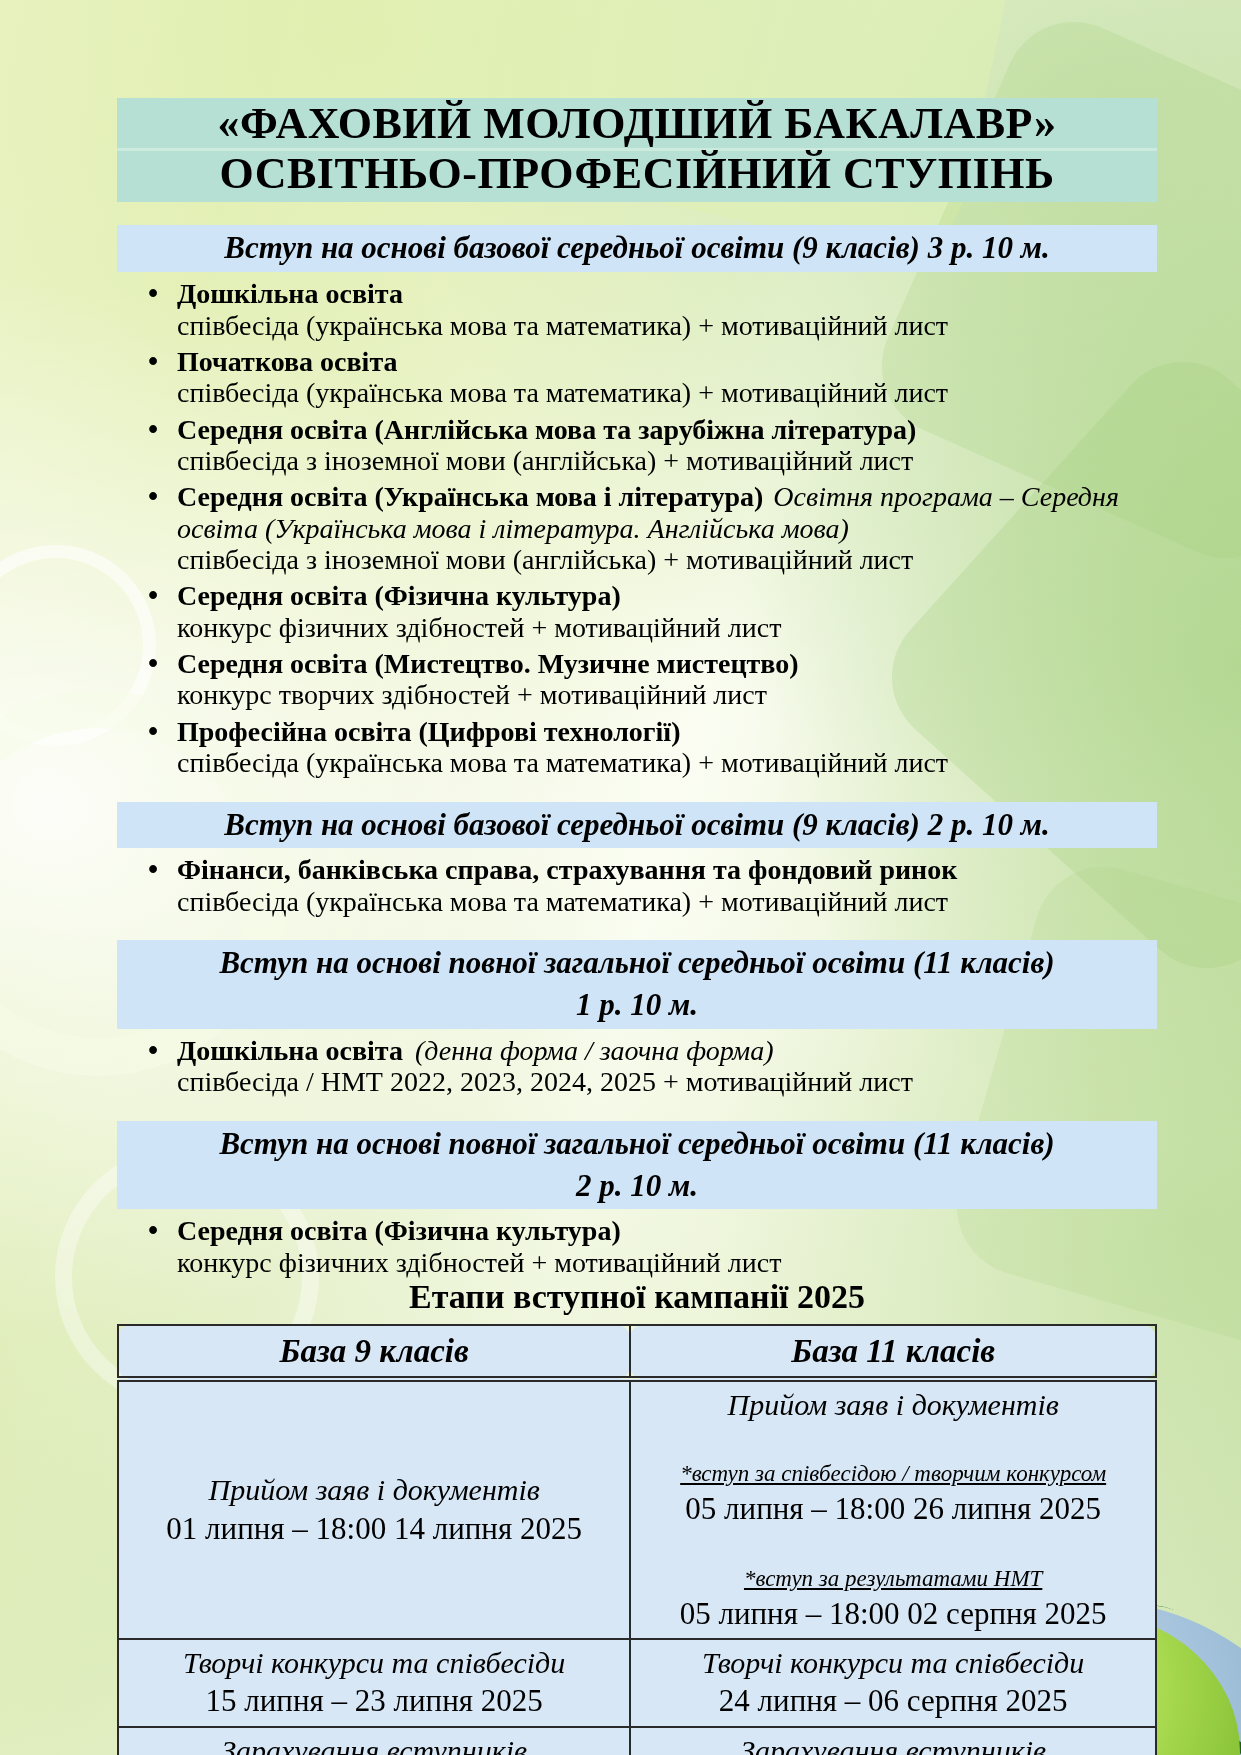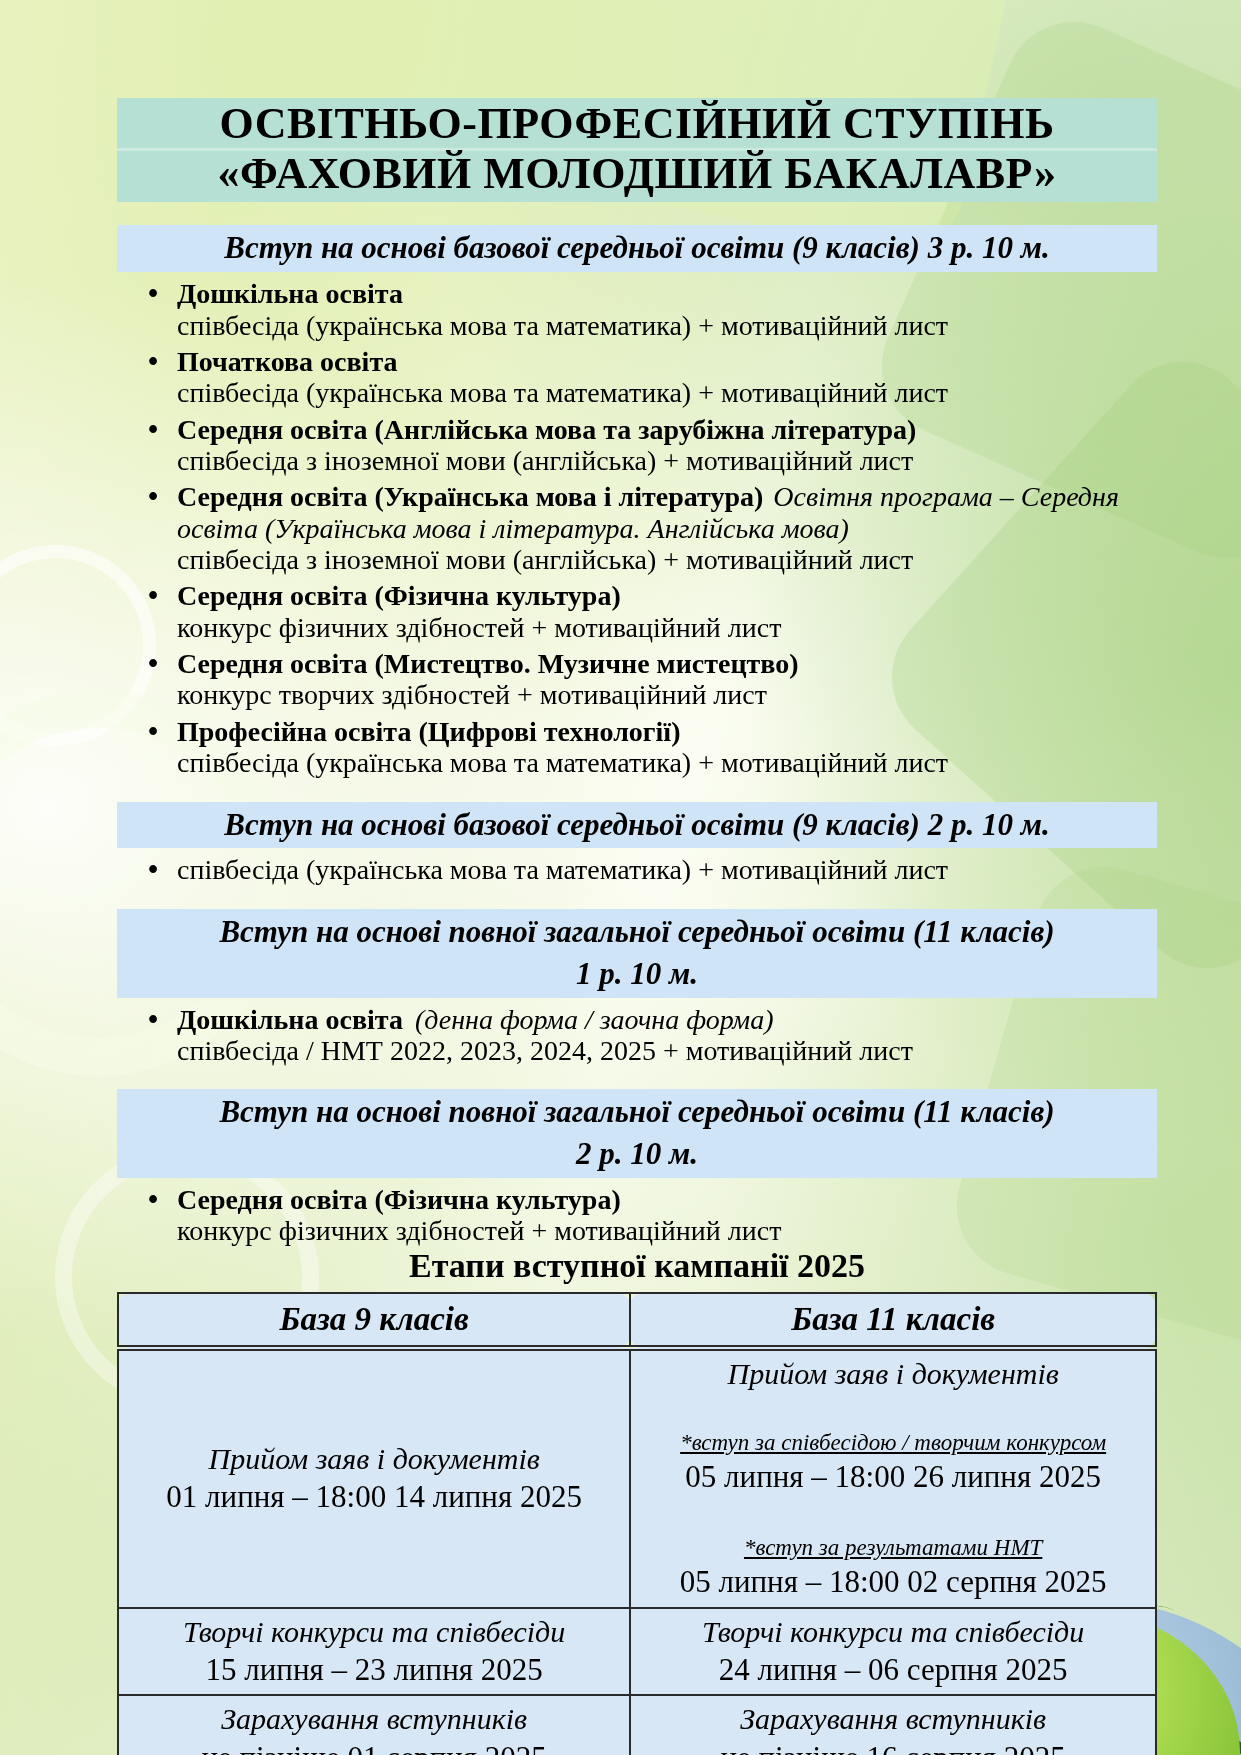--- a/index.html
+++ b/index.html
@@ -96,22 +96,22 @@
     <div class="land3"></div>
     <div class="meridian1"></div>
     <div class="meridian2"></div>
   </div>
   <div class="deco orbit"></div>
   <div class="deco leaf"></div>
 
   <div class="content">
 
     <div class="title-block">
+      <div class="title-line">«ФАХОВИЙ МОЛОДШИЙ БАКАЛАВР»</div>
       <div class="title-line">ОСВІТНЬО-ПРОФЕСІЙНИЙ СТУПІНЬ</div>
-      <div class="title-line">«ФАХОВИЙ МОЛОДШИЙ БАКАЛАВР»</div>
     </div>
 
     <div class="section-bar">
       <div>Вступ на основі базової середньої освіти (9 класів) 3 р. 10 м.</div>
     </div>
     <ul class="program-list">
       <li>
         <div class="item-title">Дошкільна освіта</div>
         <div class="item-detail">співбесіда (українська мова та математика) + мотиваційний лист</div>
       </li>
@@ -139,20 +139,21 @@
         <div class="item-title">Професійна освіта (Цифрові технології)</div>
         <div class="item-detail">співбесіда (українська мова та математика) + мотиваційний лист</div>
       </li>
     </ul>
 
     <div class="section-bar">
       <div>Вступ на основі базової середньої освіти (9 класів) 2 р. 10 м.</div>
     </div>
     <ul class="program-list">
       <li>
+        <div class="item-title">Фінанси, банківська справа, страхування та фондовий ринок</div>
         <div class="item-detail">співбесіда (українська мова та математика) + мотиваційний лист</div>
       </li>
     </ul>
 
     <div class="section-bar">
       <div>Вступ на основі повної загальної середньої освіти (11 класів)</div>
       <div class="bar-line2">1 р. 10 м.</div>
     </div>
     <ul class="program-list">
       <li>

